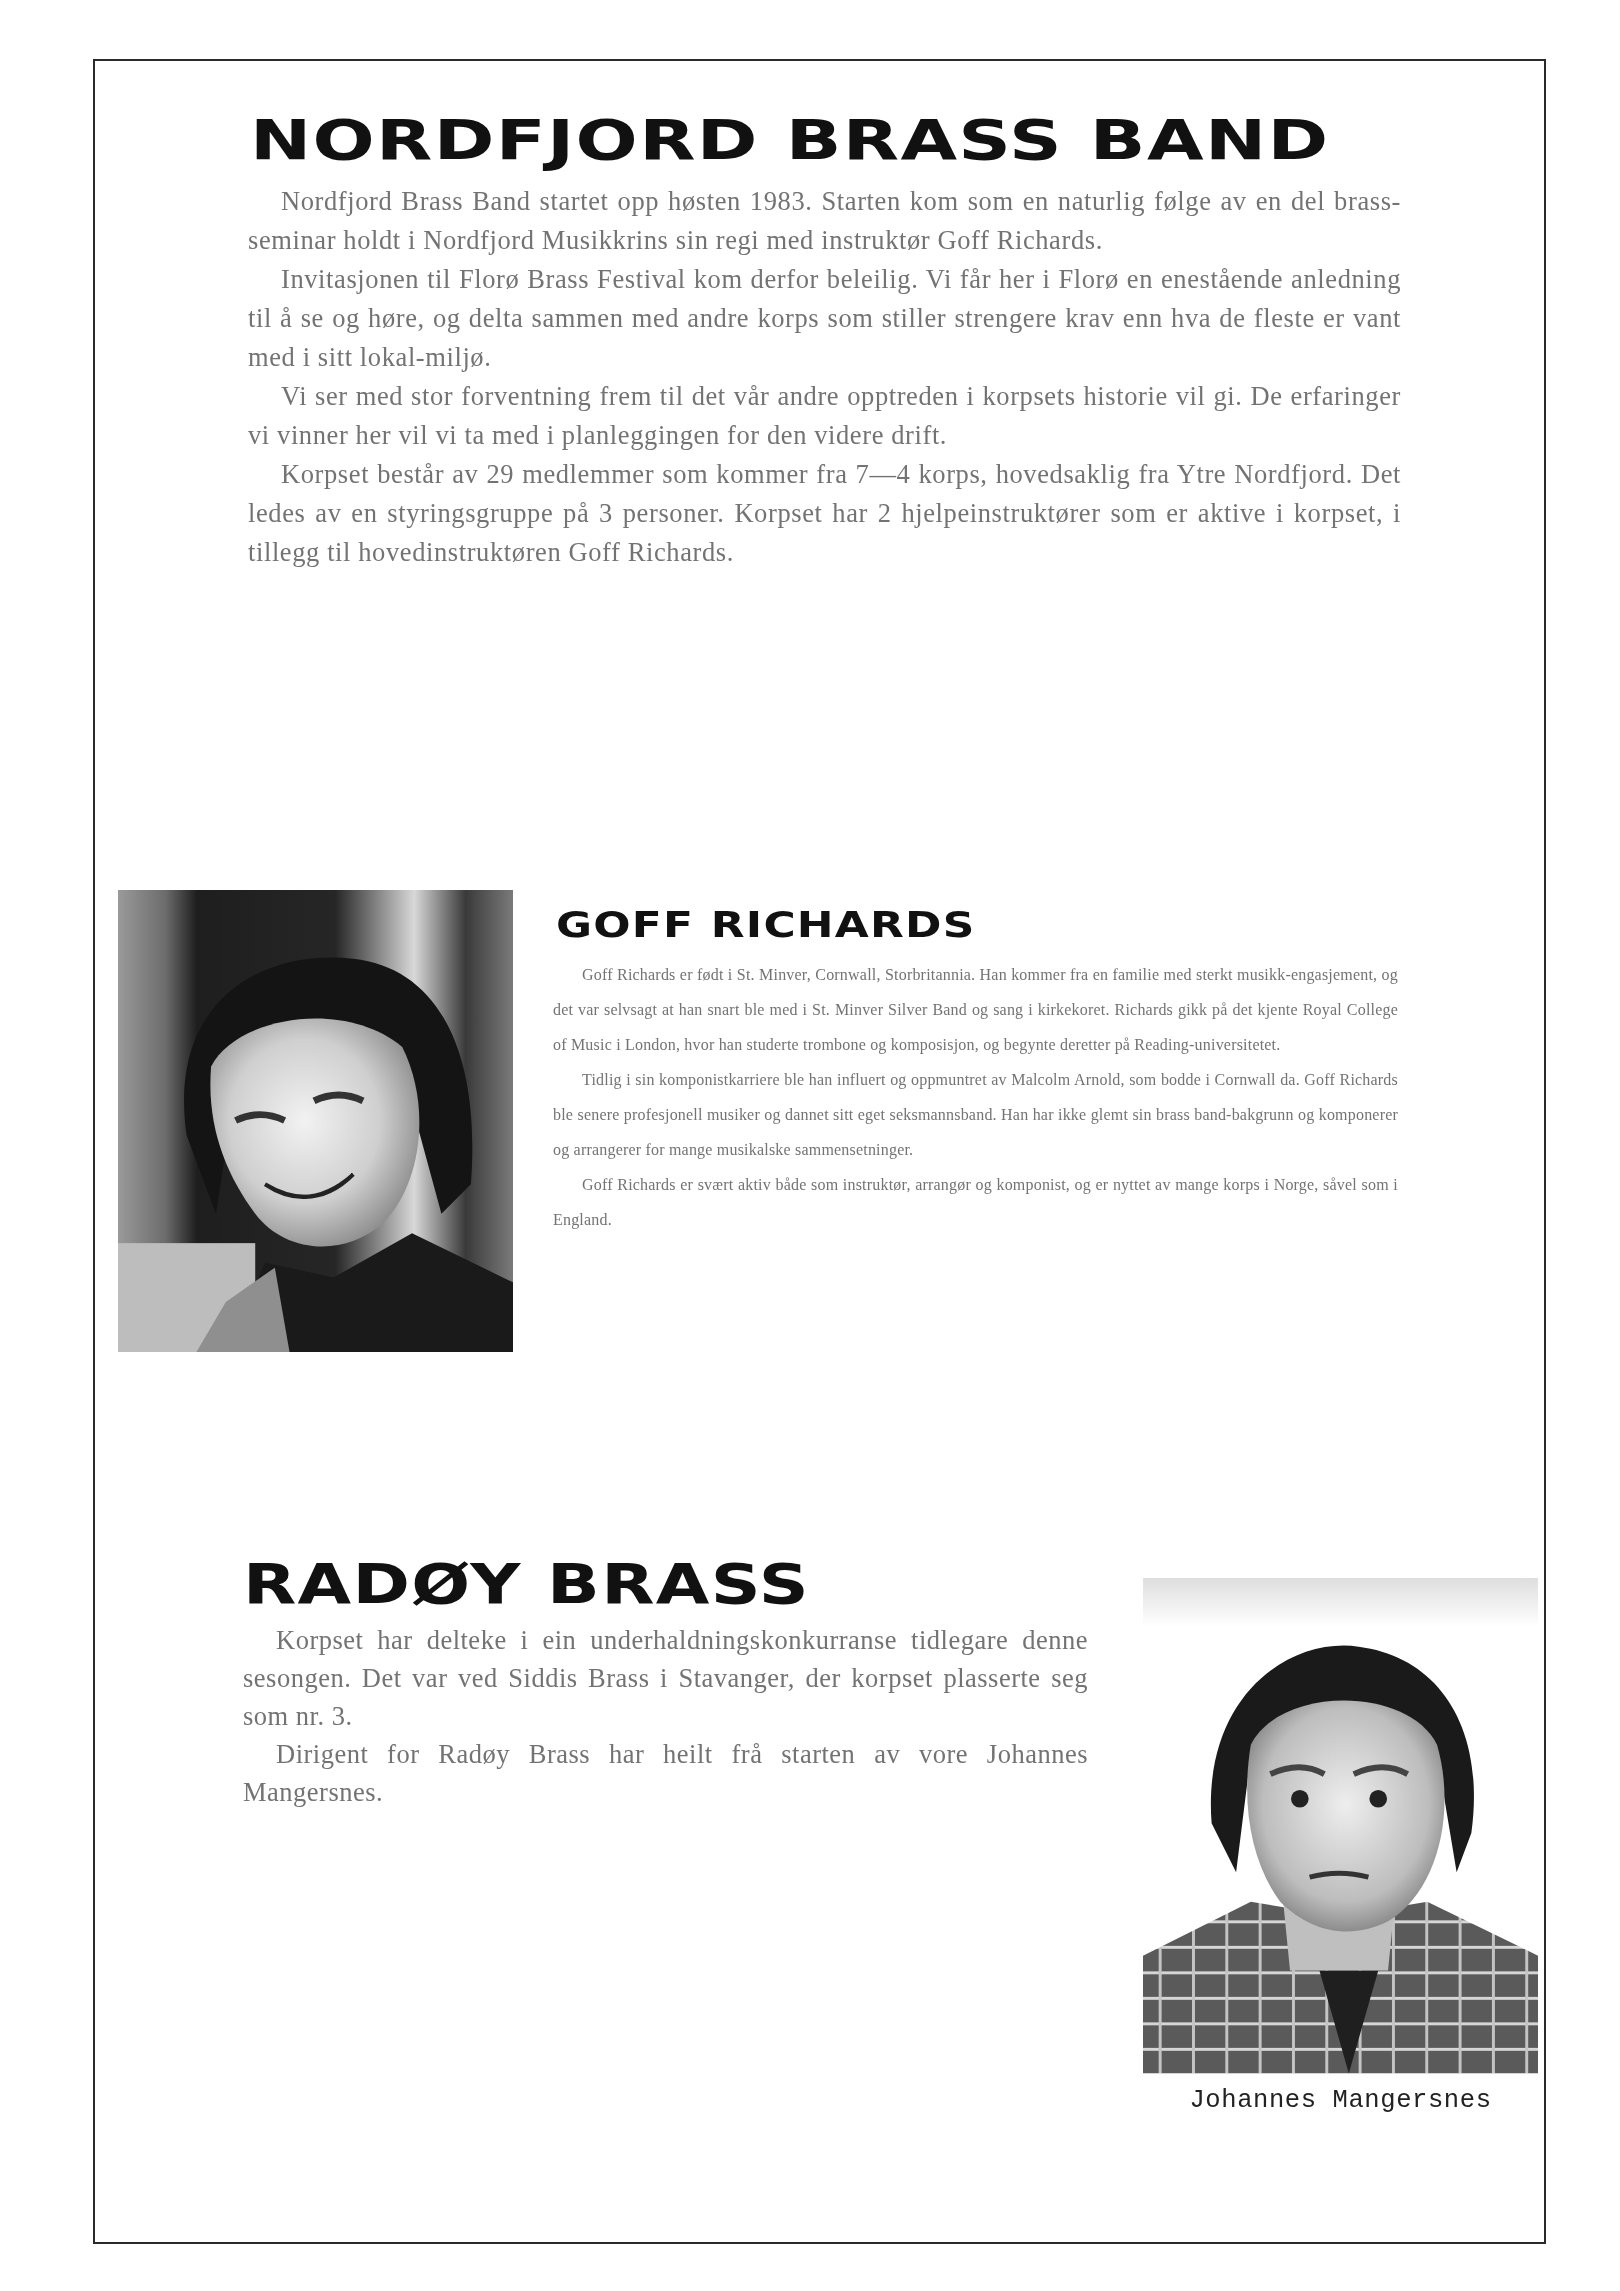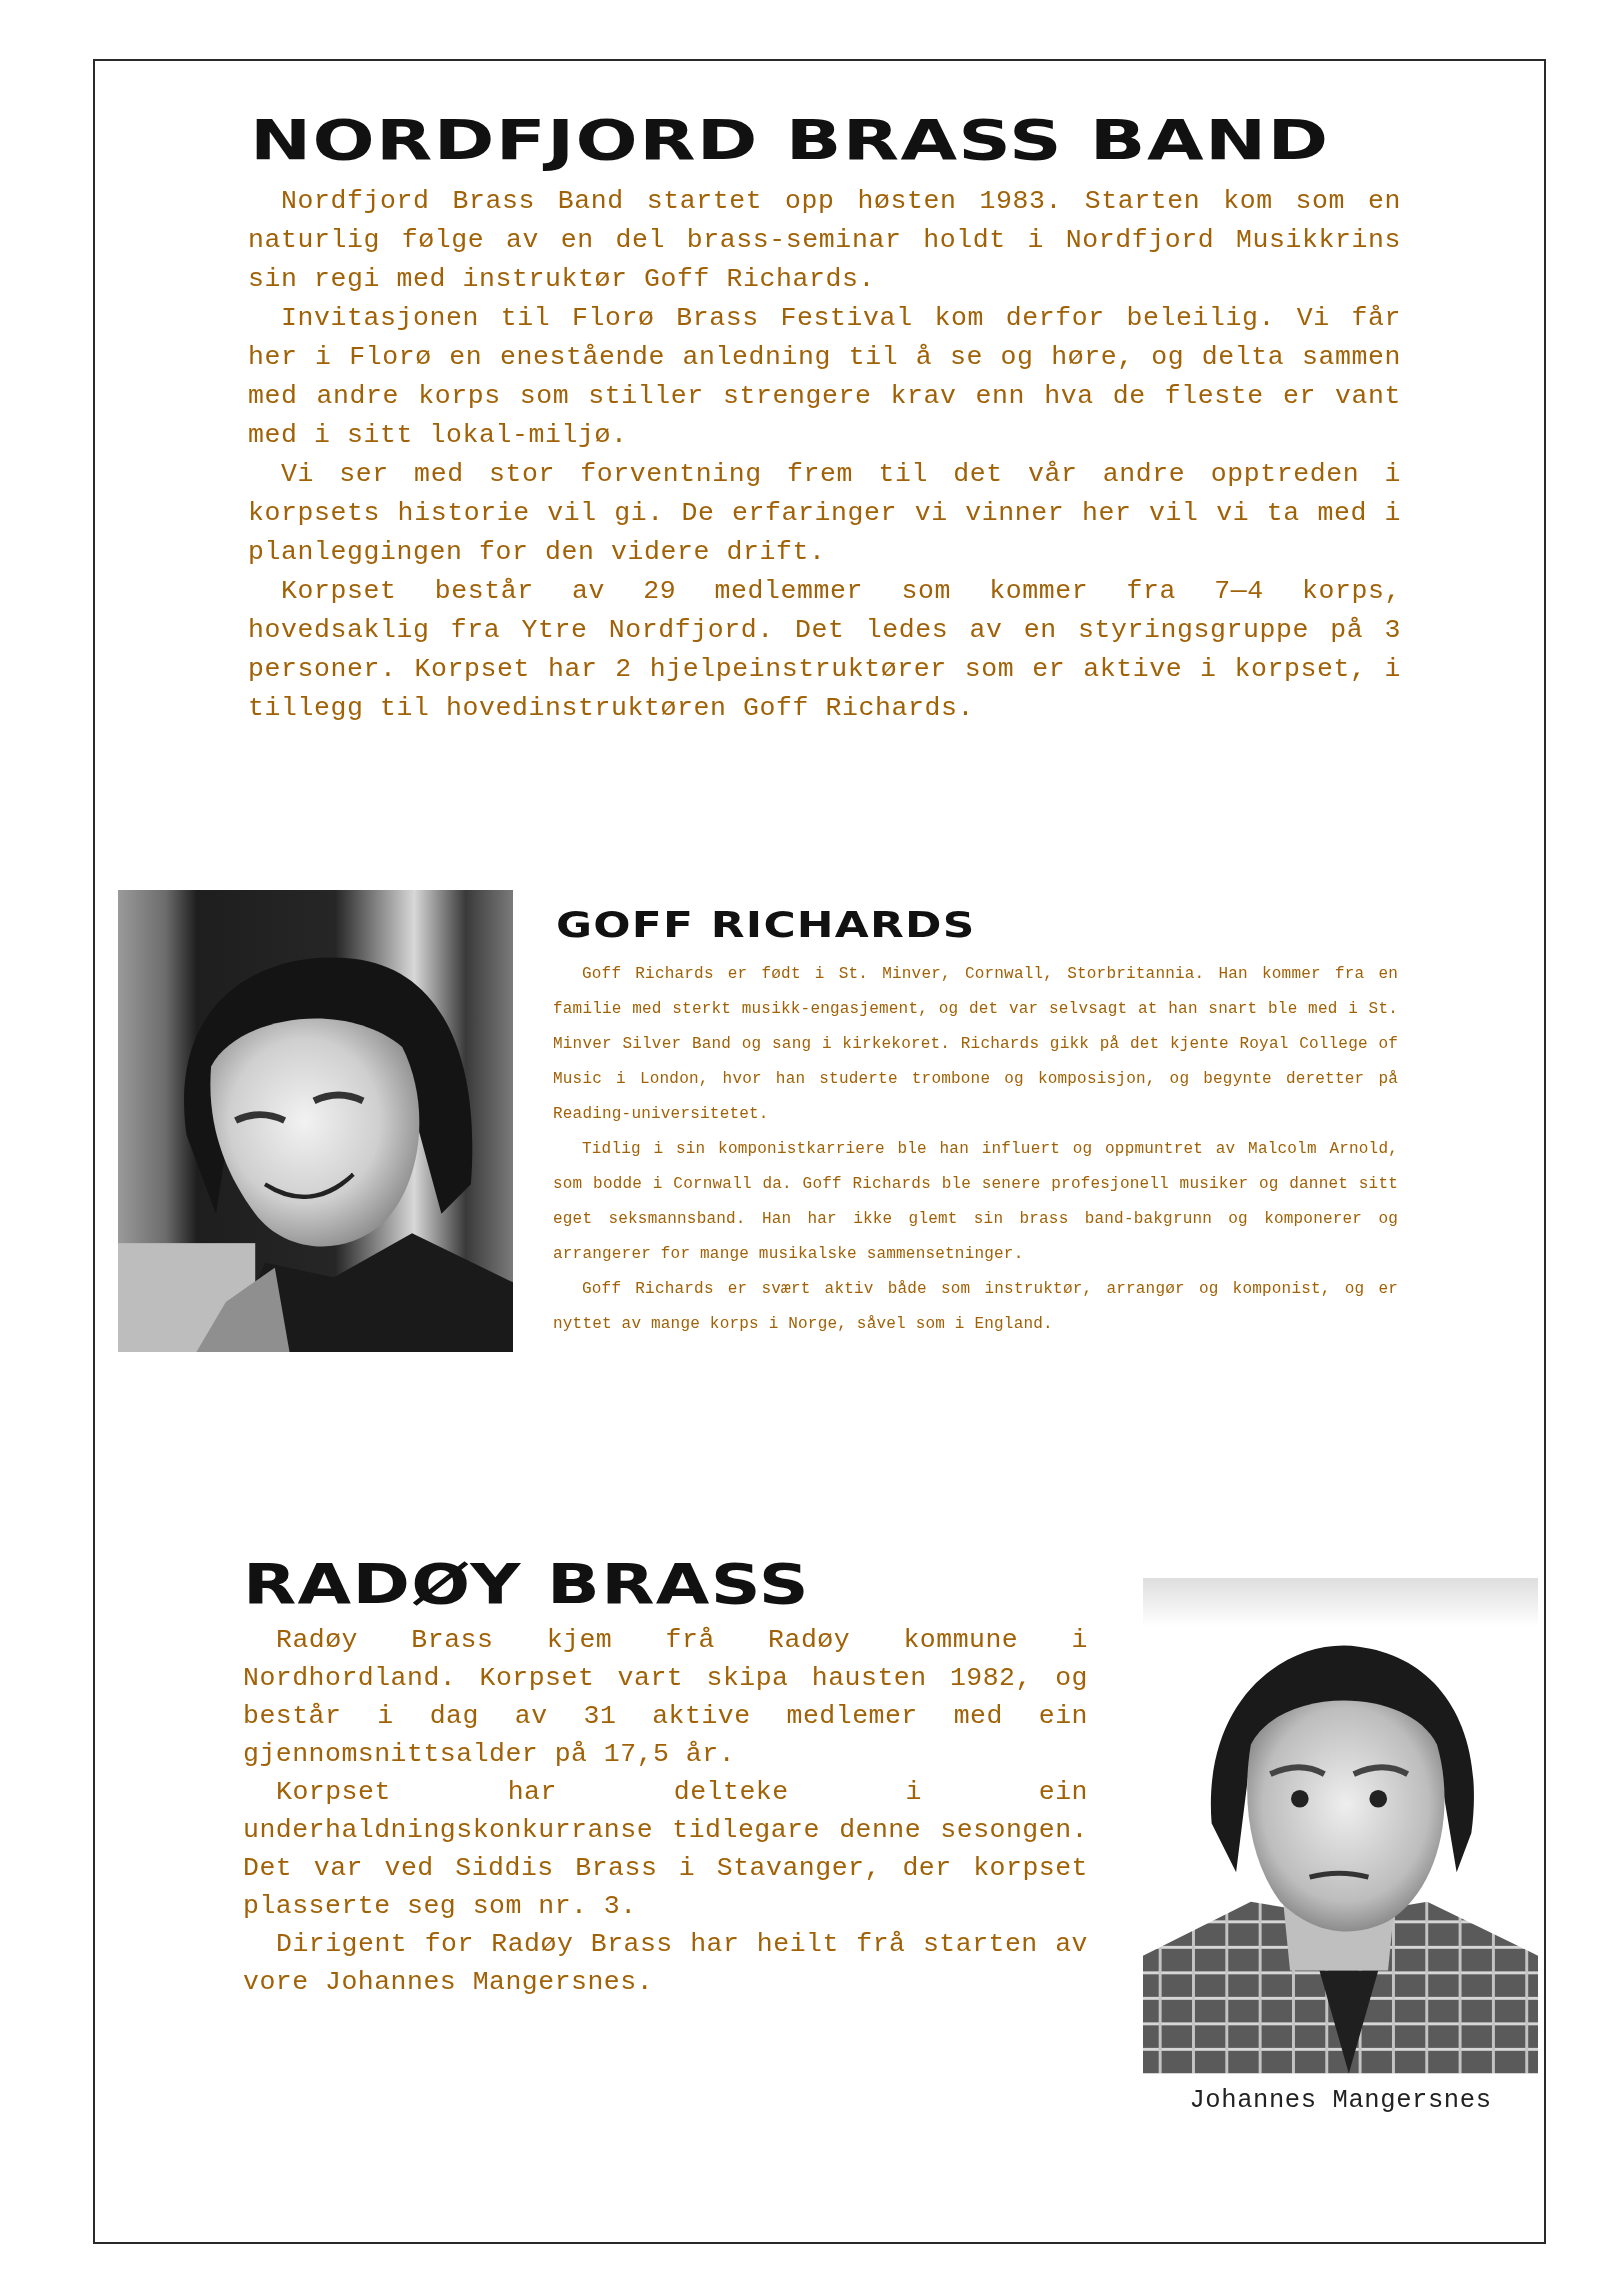--- a/index.html
+++ b/index.html
@@ -6,21 +6,21 @@
   body { width: 1620px; height: 2292px; position: relative; overflow: hidden; color: #1c1c1c; }
   .page-frame {
     position: absolute; left: 93px; top: 59px; width: 1453px; height: 2185px;
     border: 2.5px solid #2a2a2a; box-sizing: border-box;
   }
   .heading {
     position: absolute; margin: 0;
     font-family: "DejaVu Sans", sans-serif; font-weight: bold;
     color: #111; white-space: nowrap; letter-spacing: 1px;
   }
-  .body-col { position: absolute; font-family: Liberation Mono, monospace; color: #a16207; }
+  .body-col { position: absolute; font-family: Liberation Serif, serif; color: #737373; }
   .body-col p { margin: 0; text-align: justify; text-indent: 33px; }
   .col1 { left: 248px; top: 182px; width: 1153px; font-size: 26.5px; line-height: 39px; letter-spacing: 0.6px; }
   .col2 { left: 553px; top: 957px; width: 845px; font-size: 16px; line-height: 35px; letter-spacing: 0.2px; }
   .col3 { left: 243px; top: 1621px; width: 845px; font-size: 26.5px; line-height: 38px; letter-spacing: 0.5px; }
   .col2 p { text-indent: 29px; }
 
   .h1 { left: 250px; top: 108px; font-size: 55px; transform: scaleX(1.33); transform-origin: left top; }
   .h2 { left: 556px; top: 904px; font-size: 36px; transform: scaleX(1.22); transform-origin: left top; }
   .h3 { left: 243px; top: 1552px; font-size: 55px; transform: scaleX(1.26); transform-origin: left top; }
 
@@ -81,21 +81,20 @@
 </div>
 <h2 class="heading h2">GOFF RICHARDS</h2>
 <div class="body-col col2">
   <p>Goff Richards er født i St. Minver, Cornwall, Storbritannia. Han kommer fra en familie med sterkt musikk-engasjement, og det var selvsagt at han snart ble med i St. Minver Silver Band og sang i kirkekoret. Richards gikk på det kjente Royal College of Music i London, hvor han studerte trombone og komposisjon, og begynte deretter på Reading-universitetet.</p>
   <p>Tidlig i sin komponistkarriere ble han influert og oppmuntret av Malcolm Arnold, som bodde i Cornwall da. Goff Richards ble senere profesjonell musiker og dannet sitt eget seksmannsband. Han har ikke glemt sin brass band-bakgrunn og komponerer og arrangerer for mange musikalske sammensetninger.</p>
   <p>Goff Richards er svært aktiv både som instruktør, arrangør og komponist, og er nyttet av mange korps i Norge, såvel som i England.</p>
 </div>
 
 <h2 class="heading h3">RADØY BRASS</h2>
 <div class="body-col col3">
-  <p>Radøy Brass kjem frå Radøy kommune i Nordhordland. Korpset vart skipa hausten 1982, og består i dag av 31 aktive medlemer med ein gjennomsnittsalder på 17,5 år.</p>
   <p>Korpset har delteke i ein underhaldningskonkurranse tidlegare denne sesongen. Det var ved Siddis Brass i Stavanger, der korpset plasserte seg som nr. 3.</p>
   <p>Dirigent for Radøy Brass har heilt frå starten av vore Johannes Mangersnes.</p>
 </div>
 
 <div class="photo photo-mangersnes" aria-label="Portrait of Johannes Mangersnes">
   <svg viewBox="0 0 403 525" preserveAspectRatio="none">
     <defs>
       <linearGradient id="mtop" x1="0" x2="0" y1="0" y2="1">
         <stop offset="0" stop-color="#dedede"></stop>
         <stop offset="1" stop-color="#ffffff"></stop>

